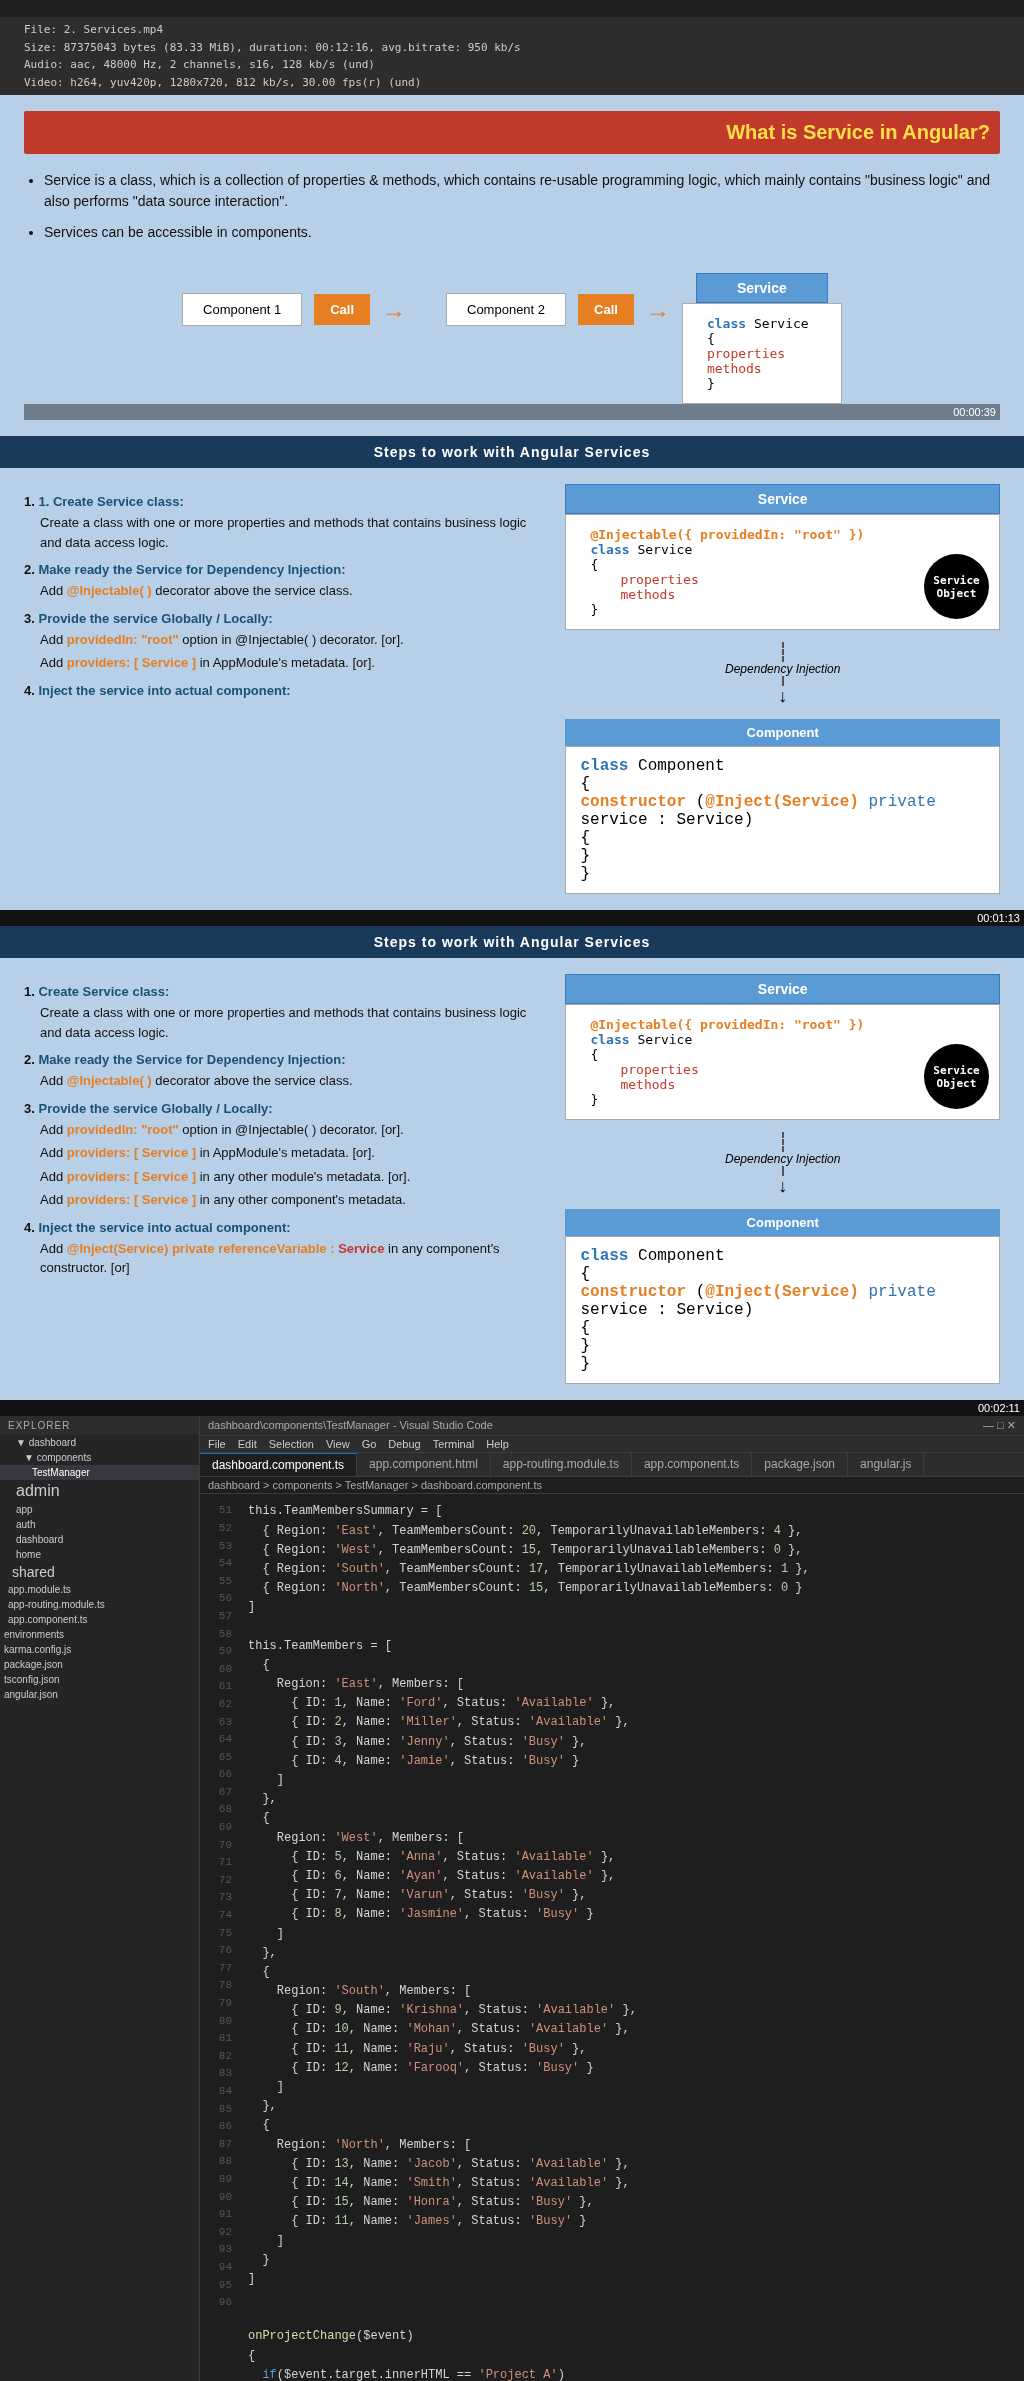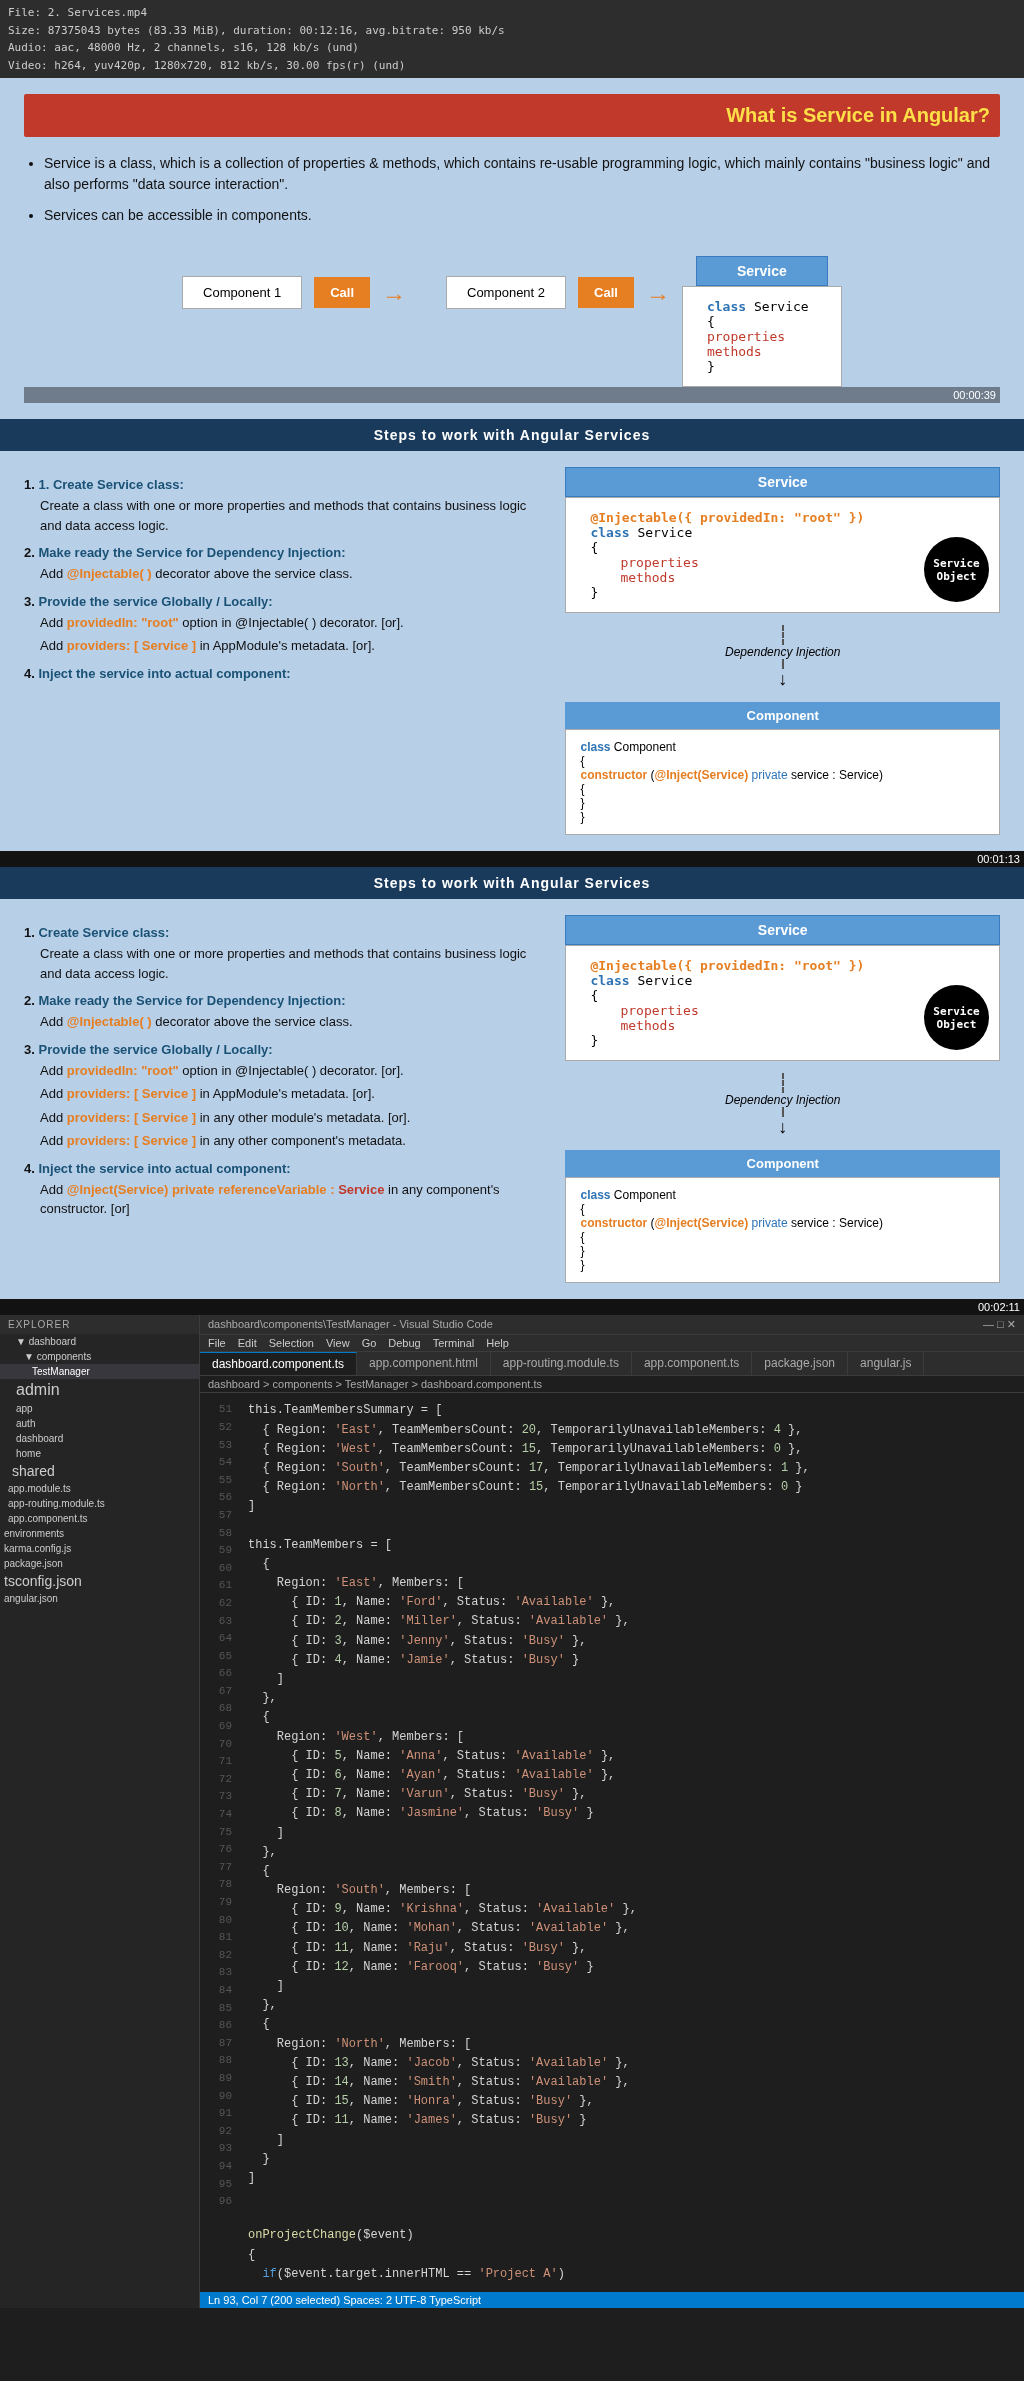--- a/index.html
+++ b/index.html
@@ -8,23 +8,24 @@
       font-family: Arial, sans-serif;
       background: #1e1e1e;
       font-size: 13px;
     }
 
     
     .info-bar {
       background: #2d2d2d;
       color: #ccc;
       font-size: 11px;
-      padding: 4px 8px;
+      padding: 4px 24px;
       font-family: monospace;
       line-height: 1.6;
+      margin-top: 17px;
     }
 
     
     .slide {
       background: #b8cfe8;
       padding: 16px 24px;
     }
 
     .slide-title {
       background: #c0392b;
@@ -190,22 +191,22 @@
       color: white;
       font-weight: bold;
       padding: 6px 30px;
       text-align: center;
     }
 
     .comp-body {
       background: white;
       border: 1px solid #aaa;
       padding: 10px 14px;
-      font-family: Liberation Sans, sans-serif;
-      font-size: 12px;
+      font-family: Liberation Mono, monospace;
+      font-size: 16px;
     }
 
     
     .vscode-area {
       background: #1e1e1e;
       min-height: 800px;
       display: flex;
     }
 
     .vscode-sidebar {
@@ -507,21 +508,21 @@
     <div class="sidebar-item" style="padding-left:16px;font-size:10px;">auth</div>
     <div class="sidebar-item" style="padding-left:16px;font-size:10px;">dashboard</div>
     <div class="sidebar-item" style="padding-left:16px;font-size:10px;">home</div>
     <div class="sidebar-item" style="padding-left:12px;font-size:14px;">shared</div>
     <div class="sidebar-item" style="padding-left:8px;font-size:10px;">app.module.ts</div>
     <div class="sidebar-item" style="padding-left:8px;font-size:10px;">app-routing.module.ts</div>
     <div class="sidebar-item" style="padding-left:8px;font-size:10px;">app.component.ts</div>
     <div class="sidebar-item" style="padding-left:4px;font-size:10px;">environments</div>
     <div class="sidebar-item" style="padding-left:4px;font-size:10px;">karma.config.js</div>
     <div class="sidebar-item" style="padding-left:4px;font-size:10px;">package.json</div>
-    <div class="sidebar-item" style="padding-left:4px;font-size:14px;">tsconfig.json</div>
+    <div class="sidebar-item" style="padding-left:4px;font-size:10px;">tsconfig.json</div>
     <div class="sidebar-item" style="padding-left:4px;font-size:10px;">angular.json</div>
   </div>
 
   <div class="vscode-main">
 
     <div style="background:#2d2d2d;color:#aaa;font-size:11px;padding:3px 8px;border-bottom:1px solid #3c3c3c;display:flex;justify-content:space-between;">
       <span>dashboard\components\TestManager - Visual Studio Code</span>
       <span>— □ ✕</span>
     </div>
 

